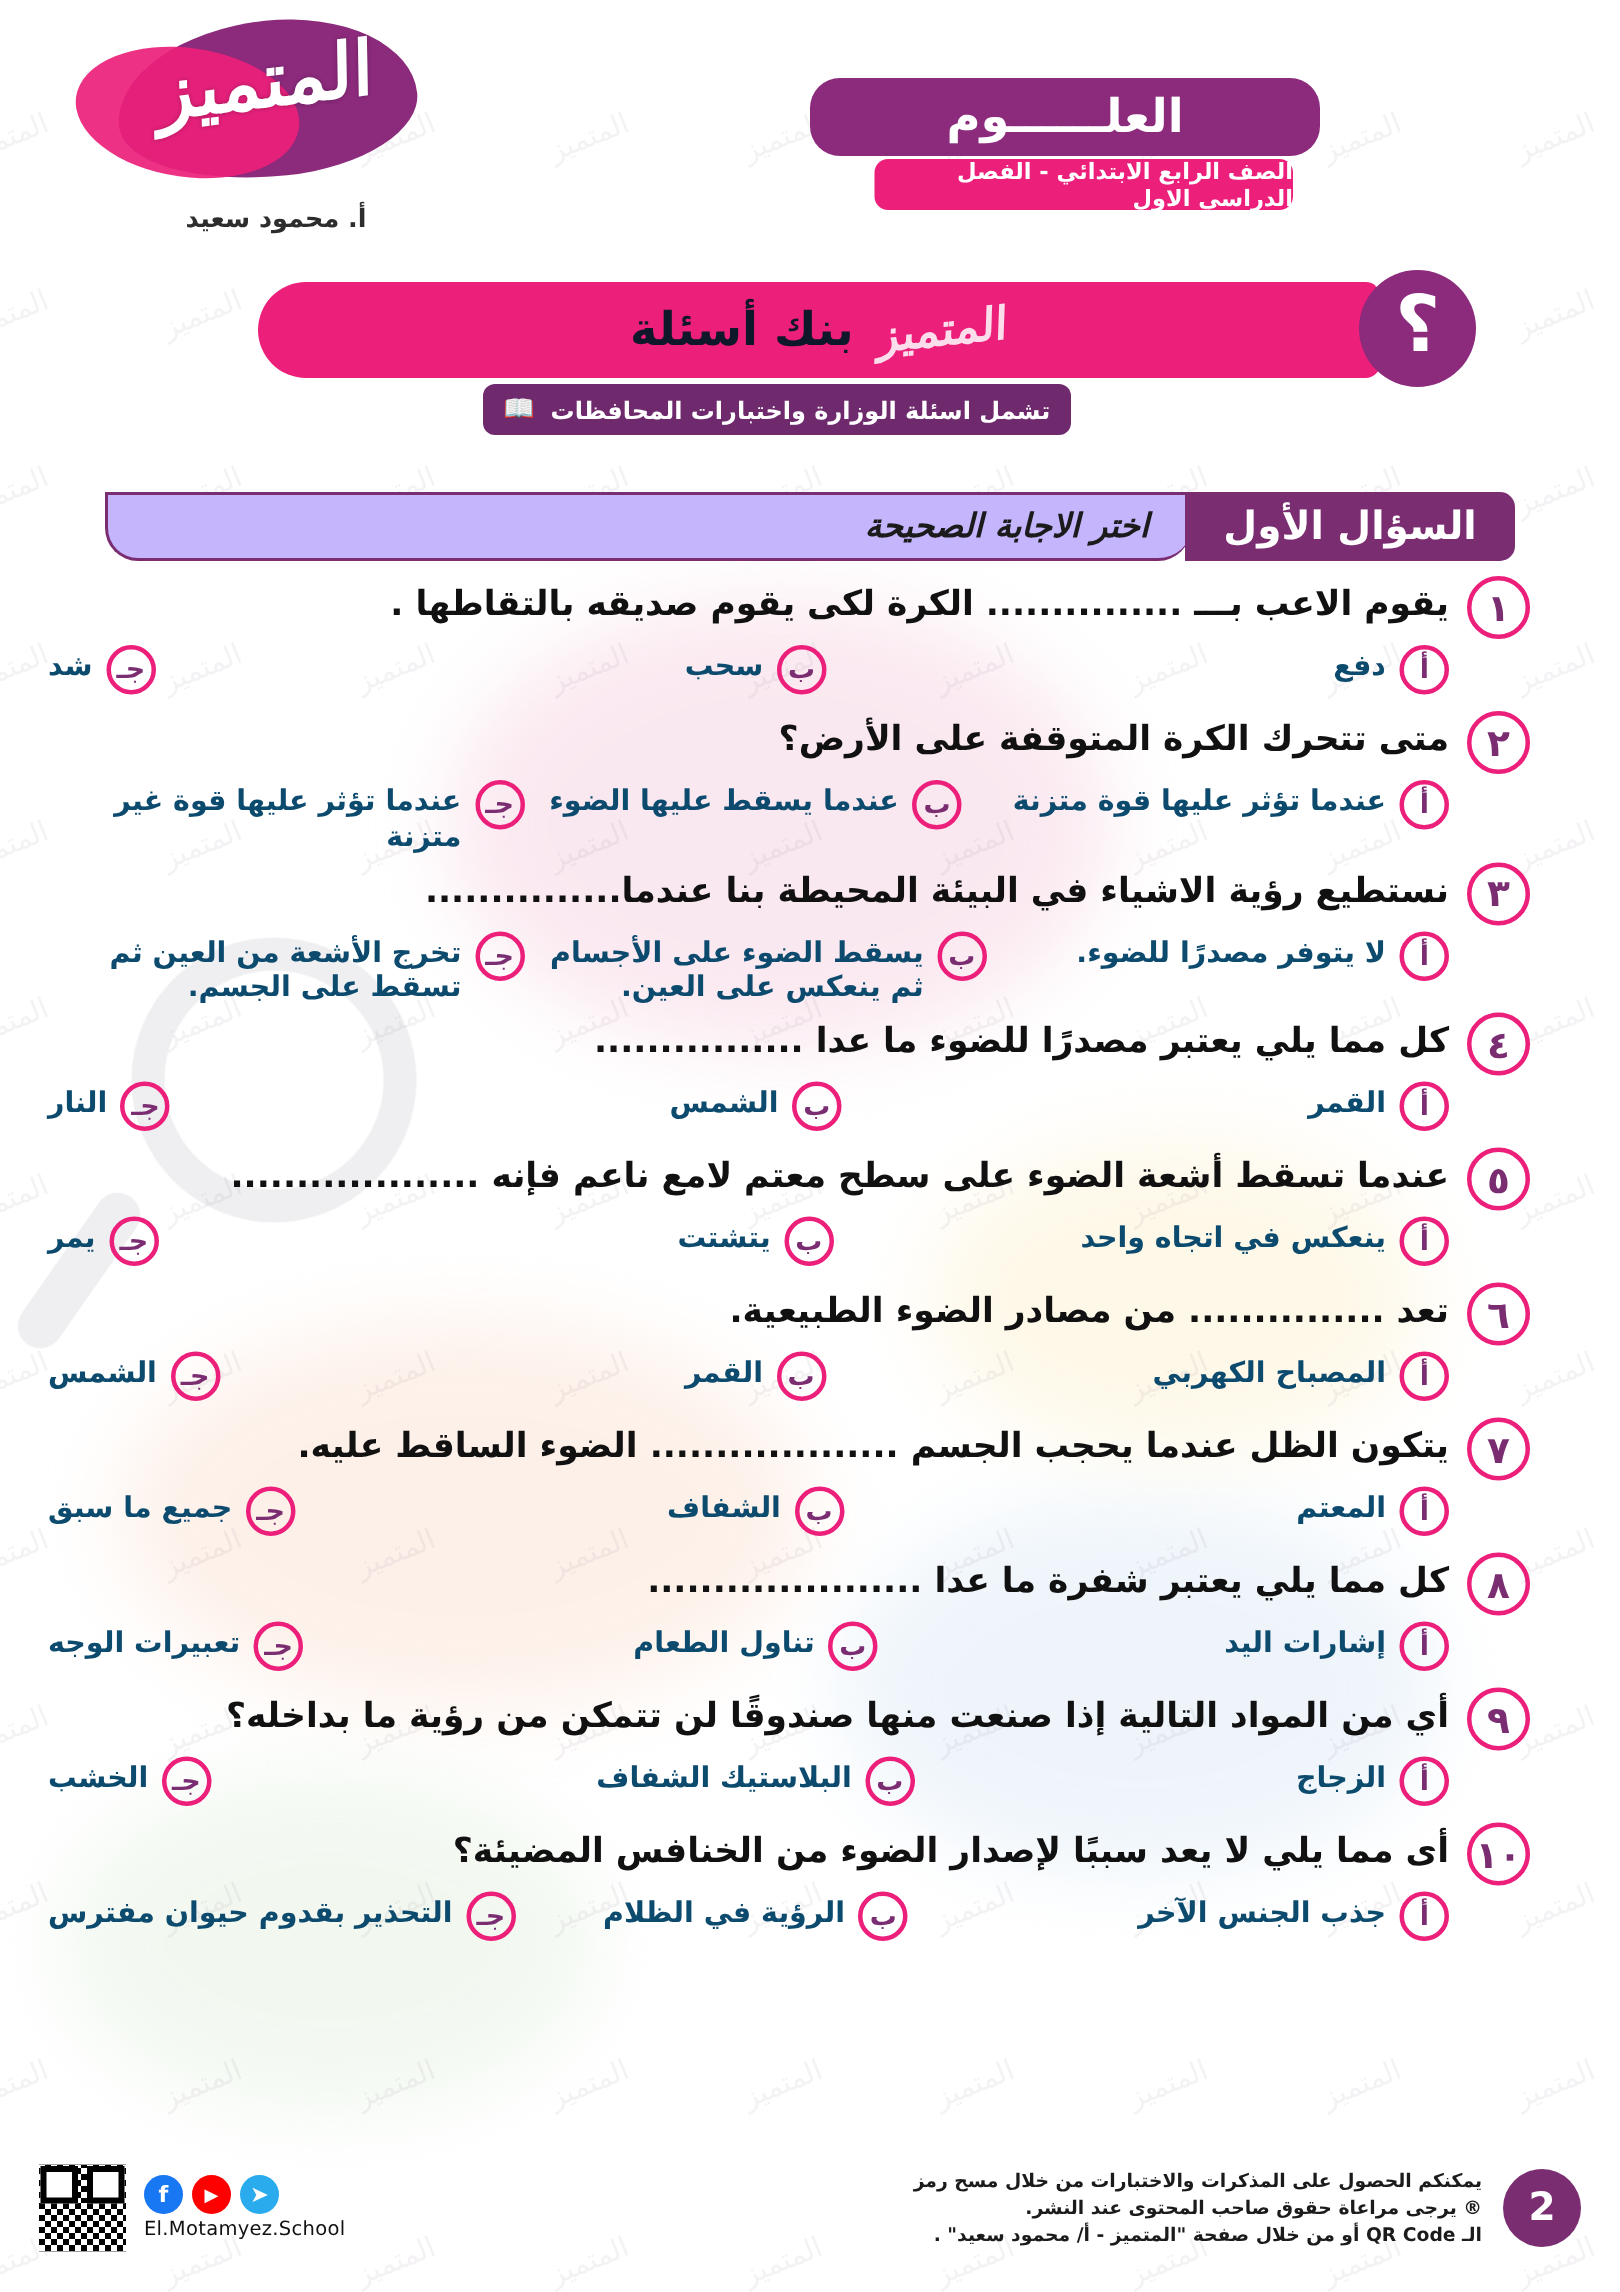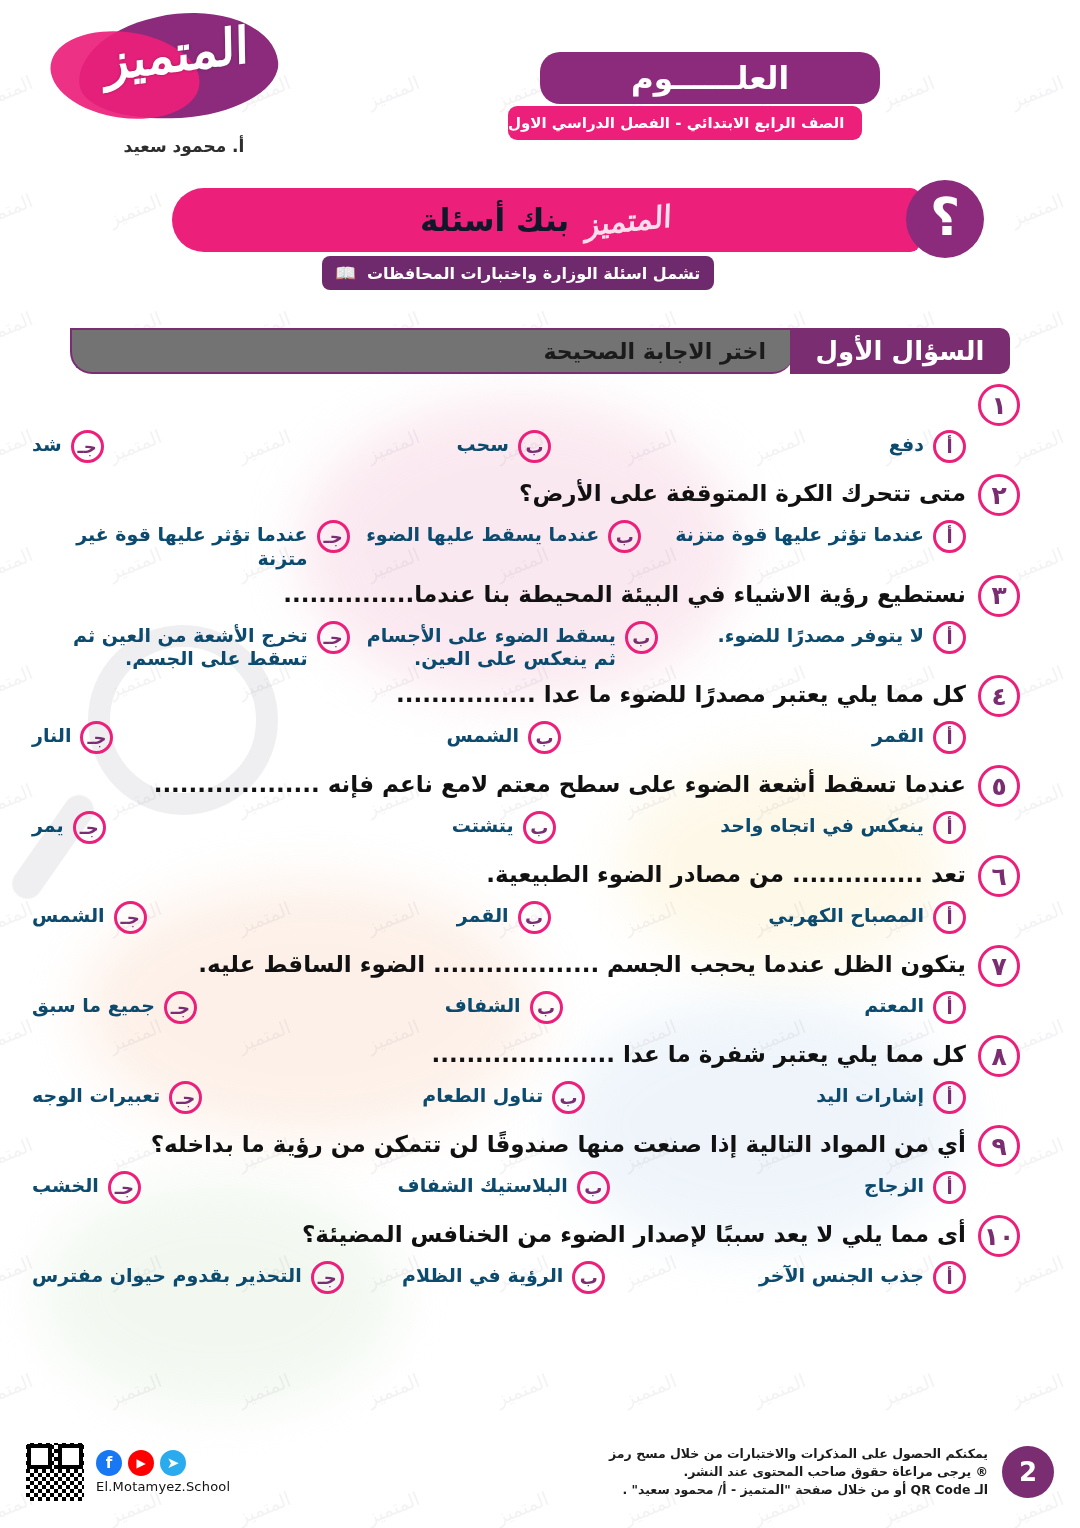--- a/index.html
+++ b/index.html
@@ -93,27 +93,27 @@
   .subject-bar .subject-title {
     color: #ffffff;
     font-size: 31px;
     font-weight: bold;
     letter-spacing: 2px;
   }
   .grade-bar {
     position: absolute;
     right: 218px;
     top: 106px;
-    width: 354px;
+    width: 279px;
     height: 34px;
     background: #ec1f7a;
     border-radius: 9px;
     display: flex;
     align-items: center;
-    justify-content: flex-end;
+    justify-content: flex-start;
   }
   .grade-bar .grade-text {
     color: #ffffff;
     font-size: 15px;
     font-weight: bold;
   }
   .logo-wrap {
     position: absolute;
     left: 36px;
     top: 10px;
@@ -251,29 +251,30 @@
     z-index: 3;
   }
   .section-tab .tab-label {
     color: #ffffff;
     font-size: 26px;
     font-weight: bold;
     text-align: right;
   }
   .section-line {
     flex: 1;
-    background: #737373;
+    background: #c4b5fd;
     border: 2px solid #7b2d72;
     border-right: none;
     border-radius: 0 0 22px 22px;
     display: flex;
     align-items: center;
     justify-content: flex-start;
     padding-right: 28px;
     margin-right: -4px;
+    font-style: italic;
   }
   .section-line .instruction {
     font-size: 22px;
     font-weight: bold;
     color: #1b1b1b;
   }
 
   
   .questions {
     margin: 12px 60px 0 28px;
@@ -613,20 +614,21 @@
     </div>
     <div class="section-line">
       <span class="instruction">اختر الاجابة الصحيحة</span>
     </div>
   </div>
 
   <div class="questions" id="questions">
       <div class="q-block">
         <div class="q-head">
           <div class="q-num">١</div>
+          <div class="q-text">يقوم الاعب بـــ ............... الكرة لكى يقوم صديقه بالتقاطها .</div>
         </div>
         <div class="options">
           <div class="opt opt-a">
             <div class="opt-mark">أ</div>
             <div class="opt-text">دفع</div>
           </div>
           <div class="opt opt-b">
             <div class="opt-mark">ب</div>
             <div class="opt-text">سحب</div>
           </div>

